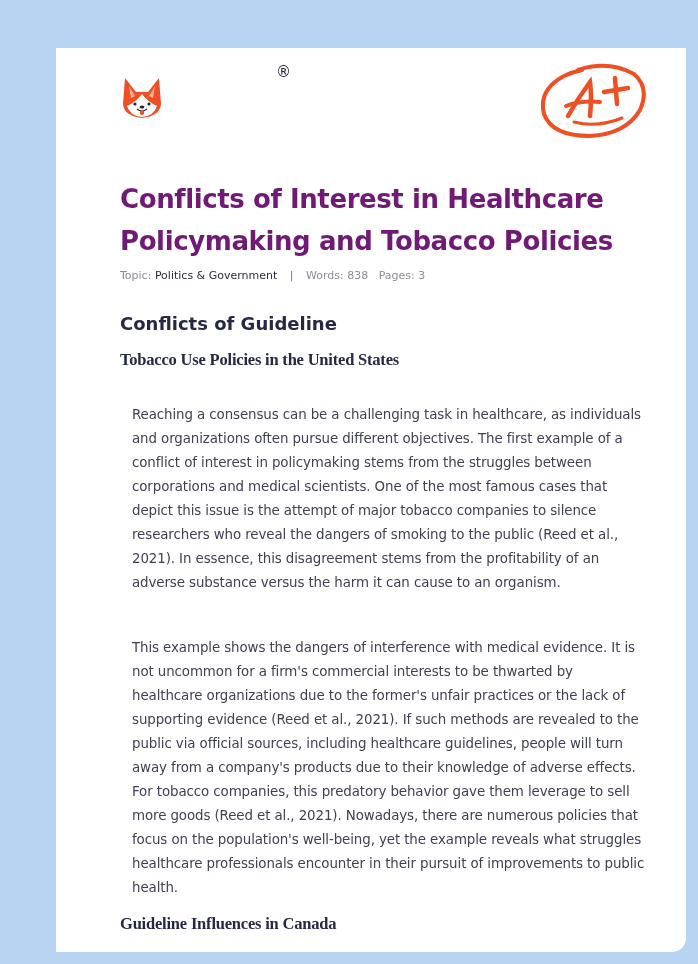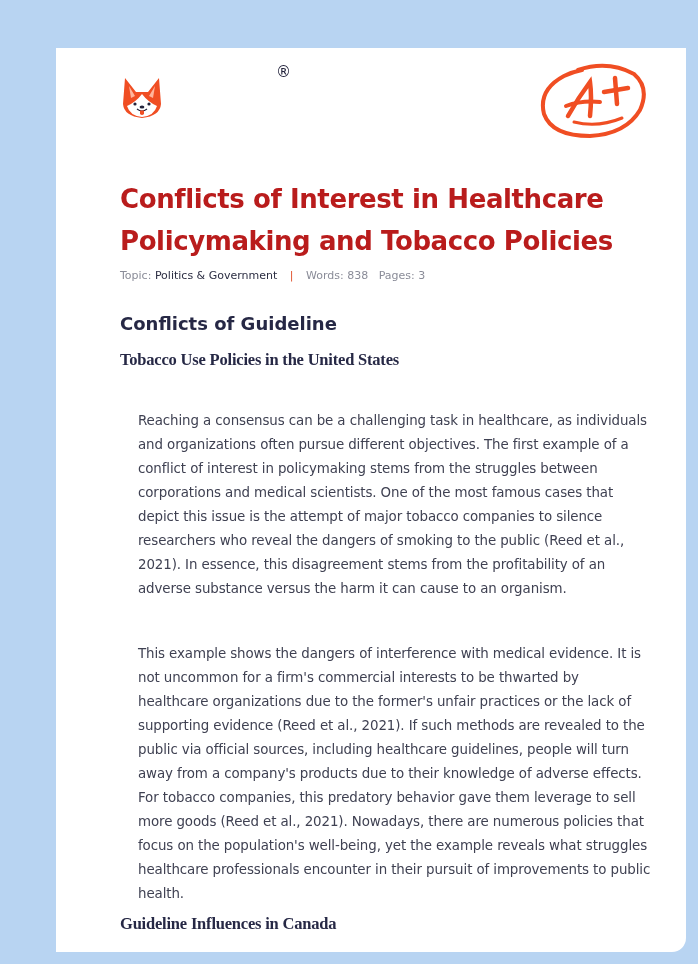--- a/index.html
+++ b/index.html
@@ -24,21 +24,21 @@
     font-size: 20px; color: #22223b; letter-spacing: -0.3px;
   }
   .logo-reg {
     position: absolute; left: 220px; top: 15px;
     font-family: "DejaVu Sans", sans-serif; font-size: 15px; color: #22223b;
   }
   .grade { position: absolute; left: 482px; top: 12px; width: 110px; height: 80px; }
   .title {
     position: absolute; left: 64px; top: 130px; width: 520px;
     font-family: "DejaVu Sans", sans-serif; font-weight: bold;
-    font-size: 26px; line-height: 42px; color: #b91c1c; margin: 0;
+    font-size: 26px; line-height: 42px; color: #701a75; margin: 0;
     letter-spacing: -0.4px;
   }
   .meta {
     position: absolute; left: 64px; top: 221px;
     font-family: "DejaVu Sans", sans-serif; font-size: 11px; color: #8a8c98;
     white-space: nowrap;
   }
   .meta .topic-val { color: #2b2d42; }
   .meta .sep { color: #e0512b; margin: 0 9px; }
   .meta .words { margin-right: 7px; }
@@ -48,21 +48,21 @@
     font-size: 18px; color: #262845;
   }
   .h3 {
     position: absolute; left: 64px; margin: 0;
     font-family: Liberation Serif, serif; font-weight: bold;
     font-size: 16.5px; color: #262845; letter-spacing: -0.2px;
   }
   .h3.a { top: 302px; }
   .h3.b { top: 866px; }
   .para {
-    position: absolute; left: 64px; width: 514px; margin: 18px;
+    position: absolute; left: 64px; width: 514px; margin: 12px;
     font-family: "DejaVu Sans", sans-serif; font-size: 13.4px;
     line-height: 24px; color: #3f4152; letter-spacing: -0.1px;
   }
   .para.p1 { top: 343px; }
   .para.p2 { top: 576px; }
 </style>
 </head>
 <body>
 
 <div class="card">

